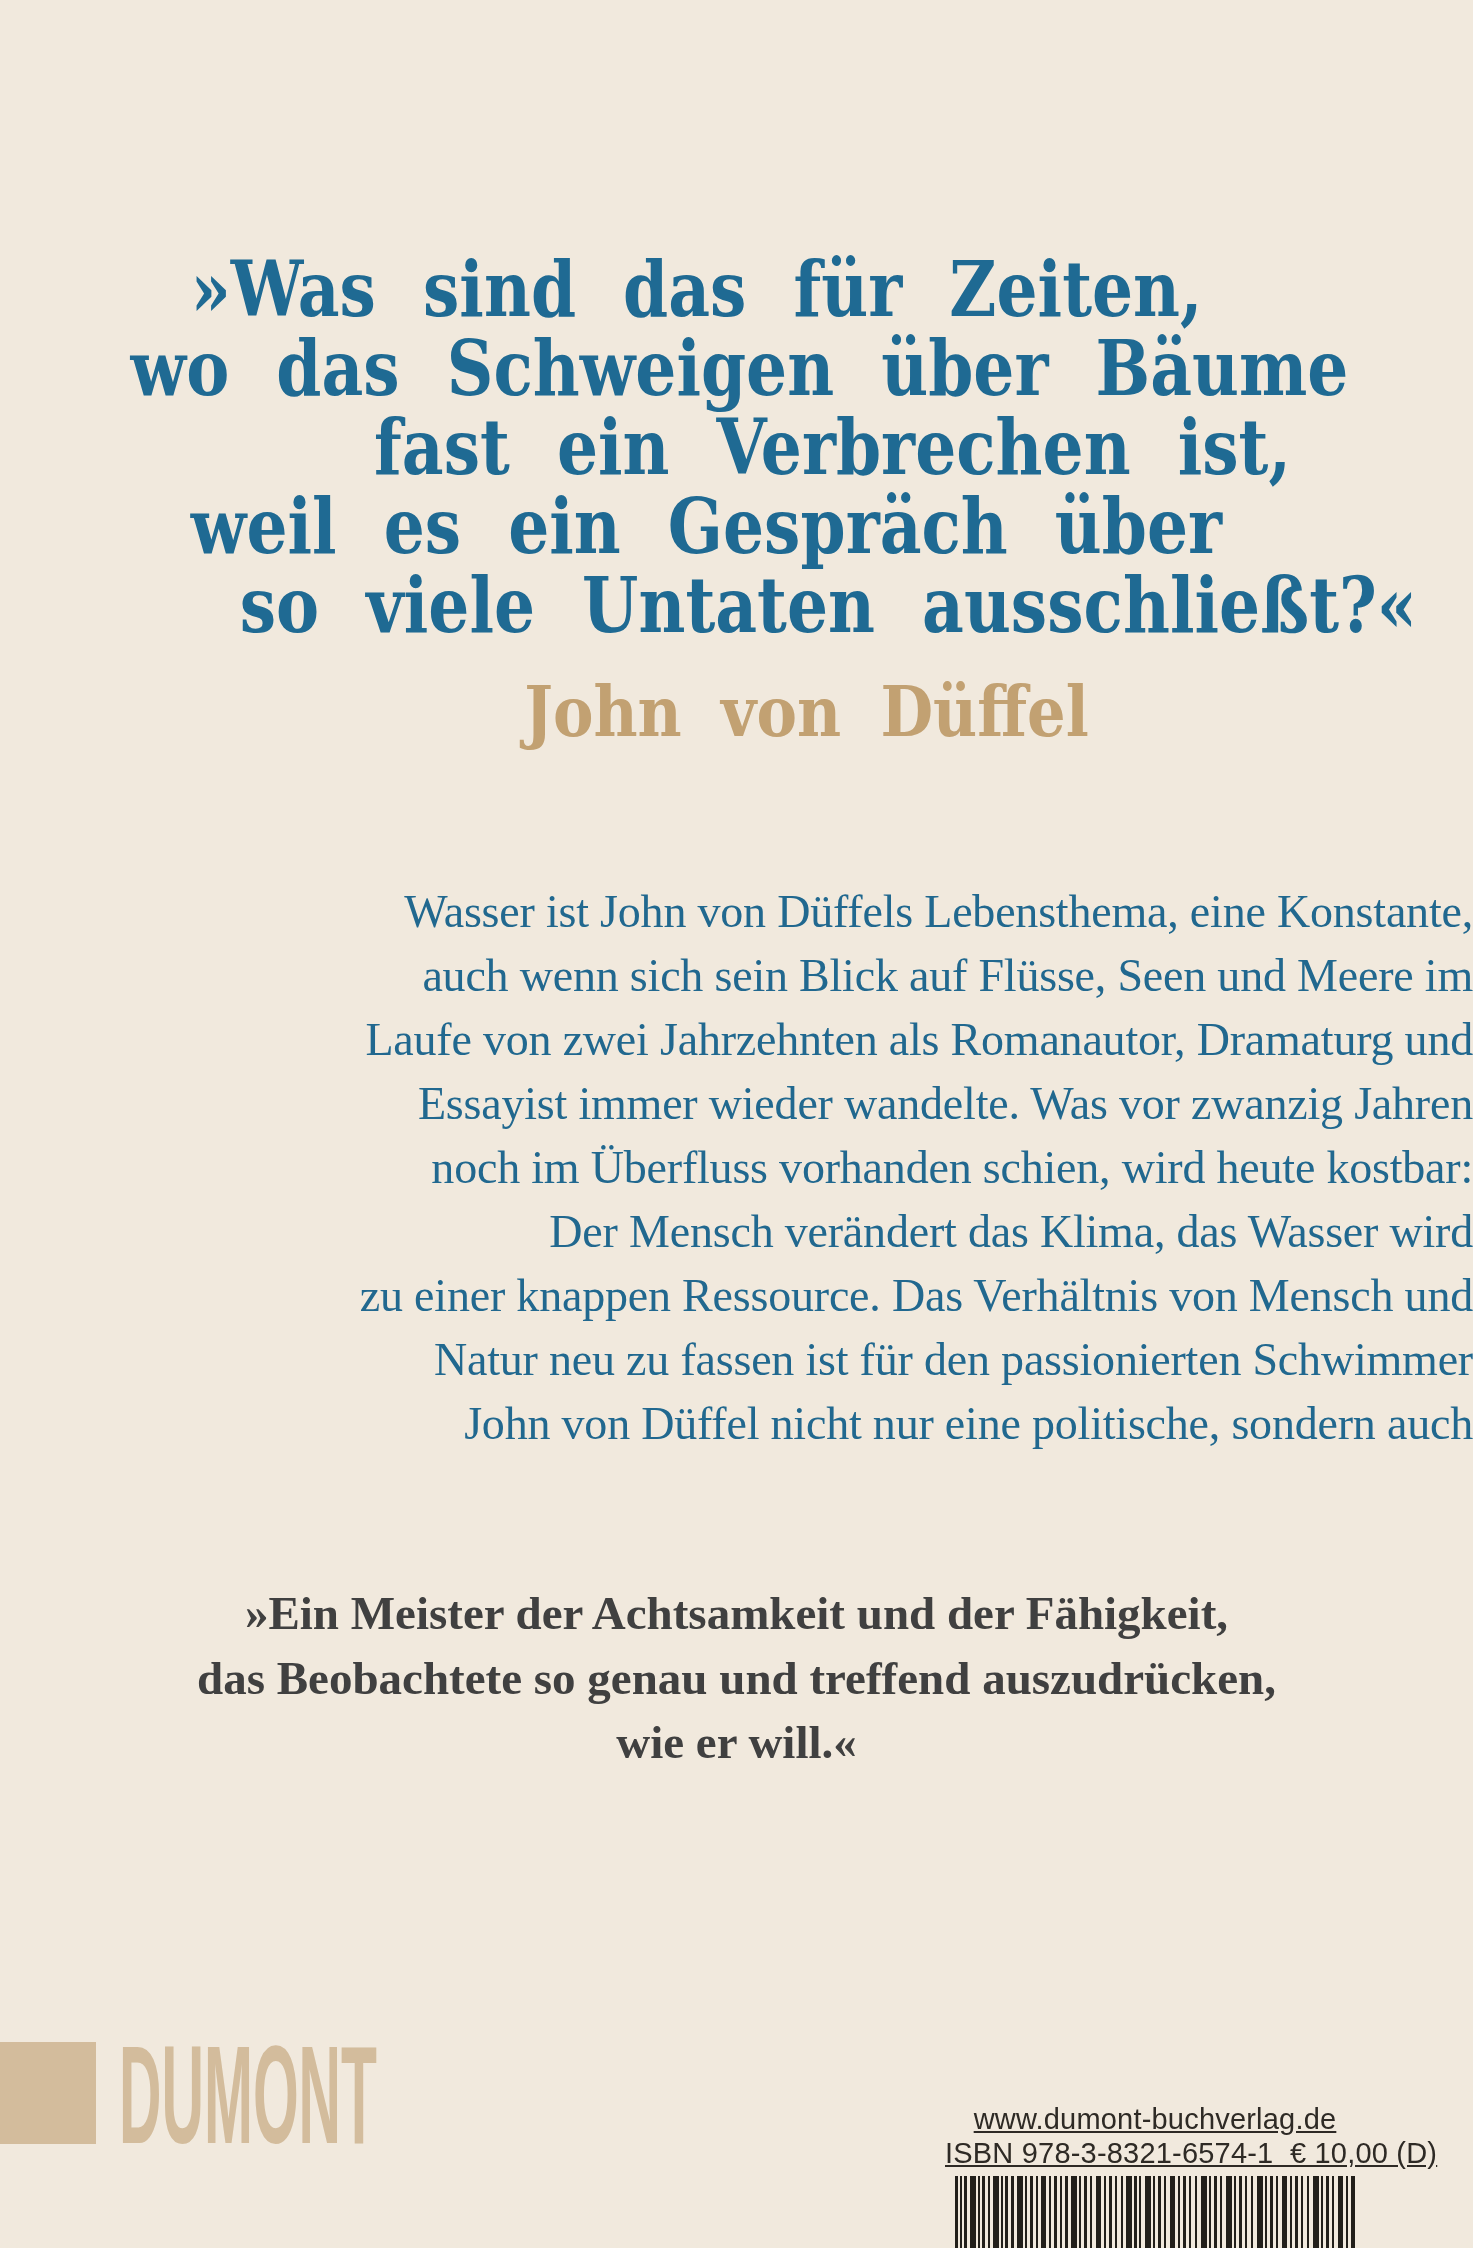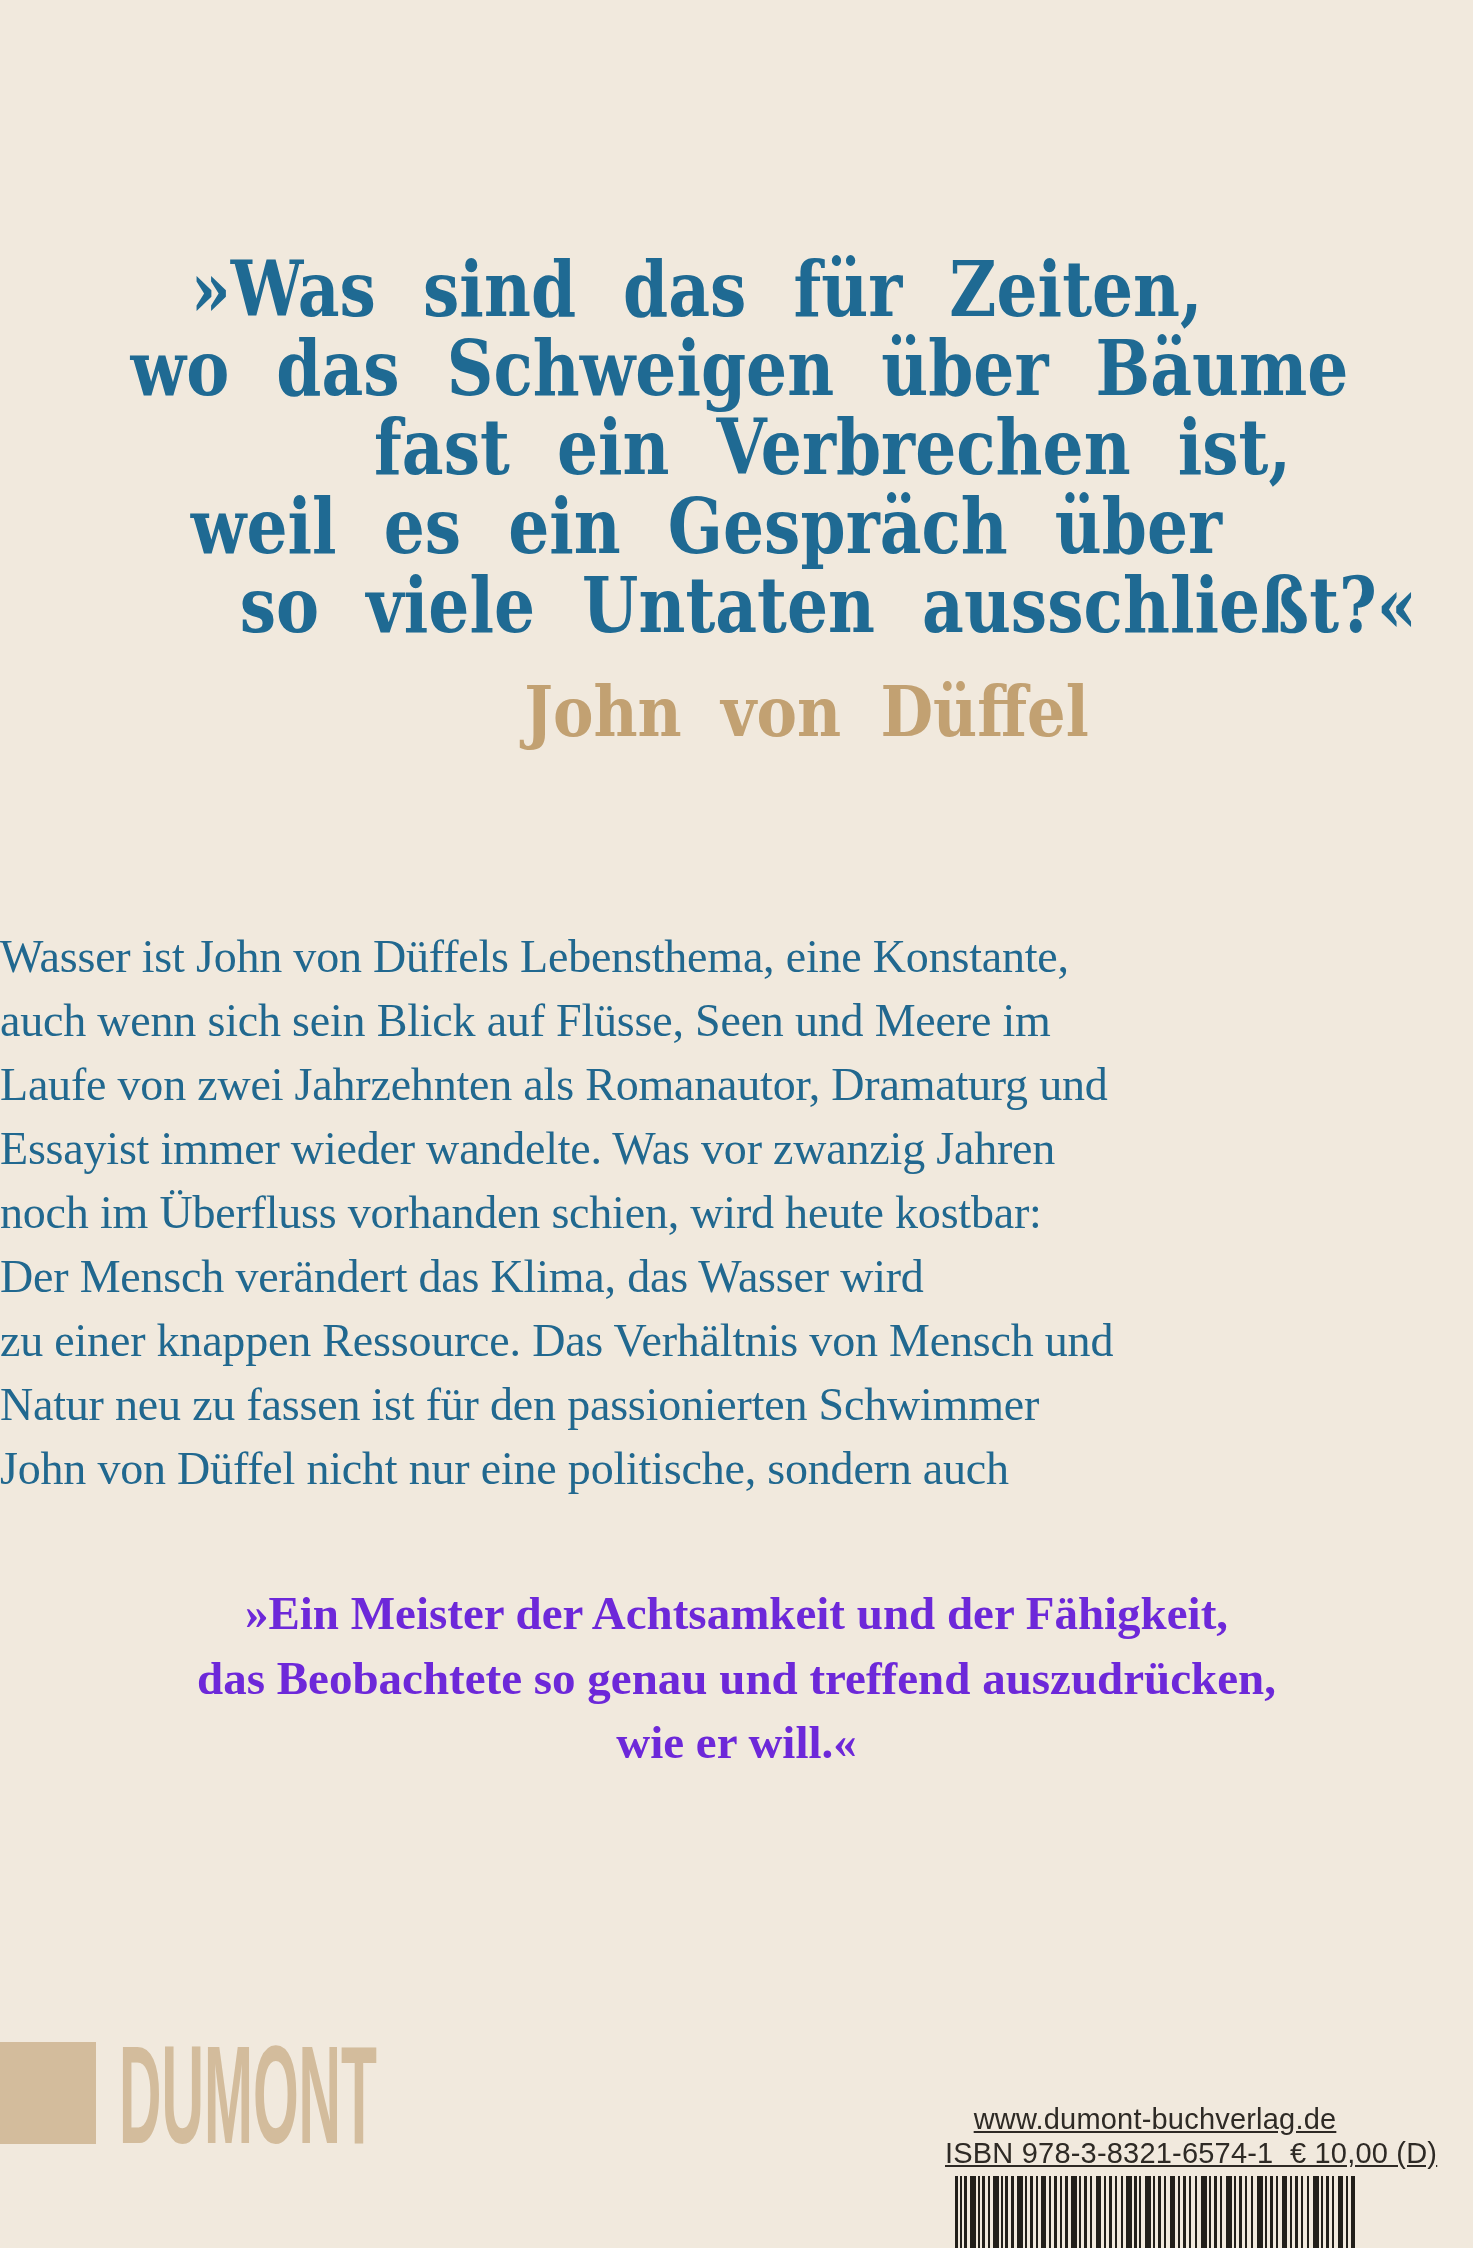--- a/index.html
+++ b/index.html
@@ -37,30 +37,29 @@
     transform:translateX(70px) scaleX(.88);
     white-space:nowrap;
   }
   
   .synopsis{
     position:absolute;top:880px;left:0;width:100%;
     font-family:"Liberation Serif",serif;
     font-size:46px;line-height:64px;
     letter-spacing:-.2px;
     color:#21688f;
-    text-align:left;
-    margin-top:45px;
+    text-align:right;
   }
   
   .review{
     position:absolute;top:1581px;left:0;width:100%;
     font-family:"Liberation Serif",serif;
     font-weight:bold;
     font-size:47px;line-height:64.5px;
-    color:#6d28d9;
+    color:#404040;
     text-align:center;
   }
   .review .source{
     font-size:45px;
     letter-spacing:3px;
   }
   
   .logo{
     position:absolute;left:0;top:2042px;height:102px;
     display:flex;align-items:stretch;gap:23px;

